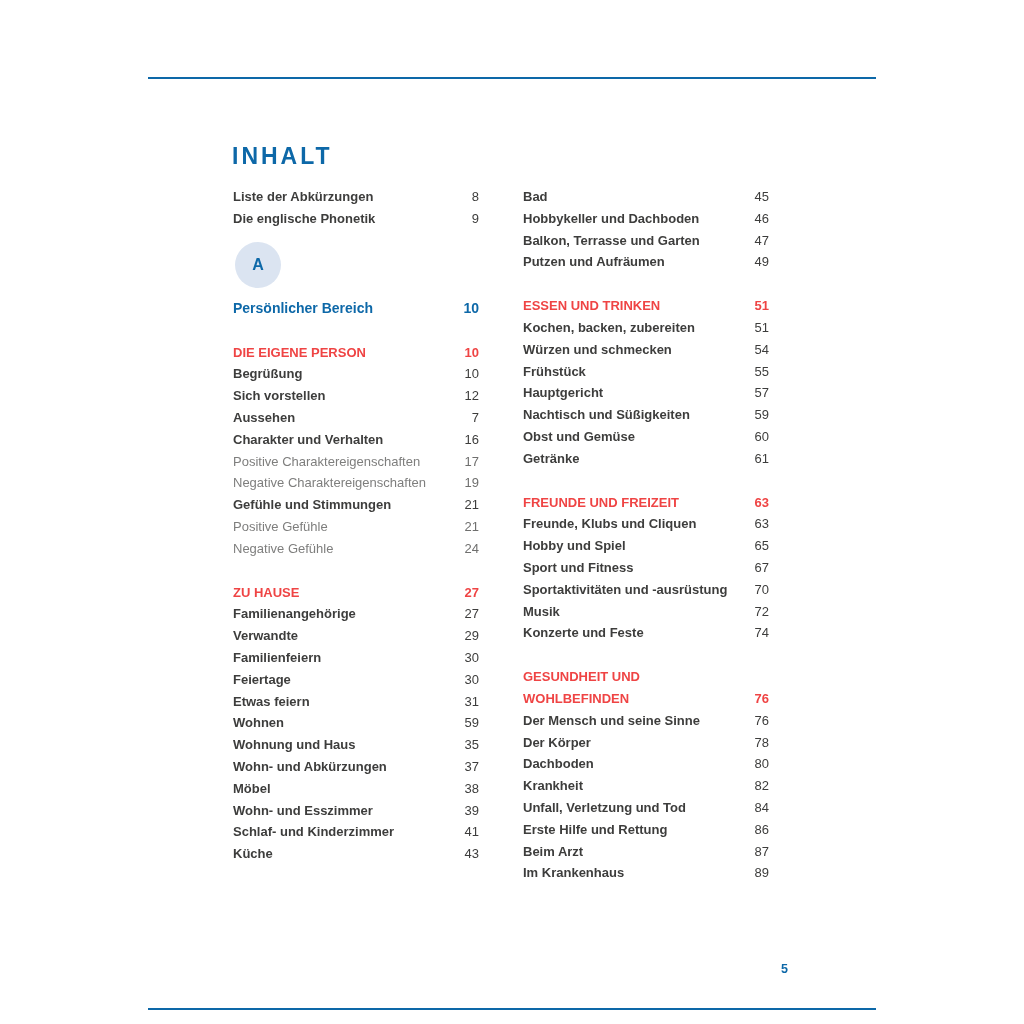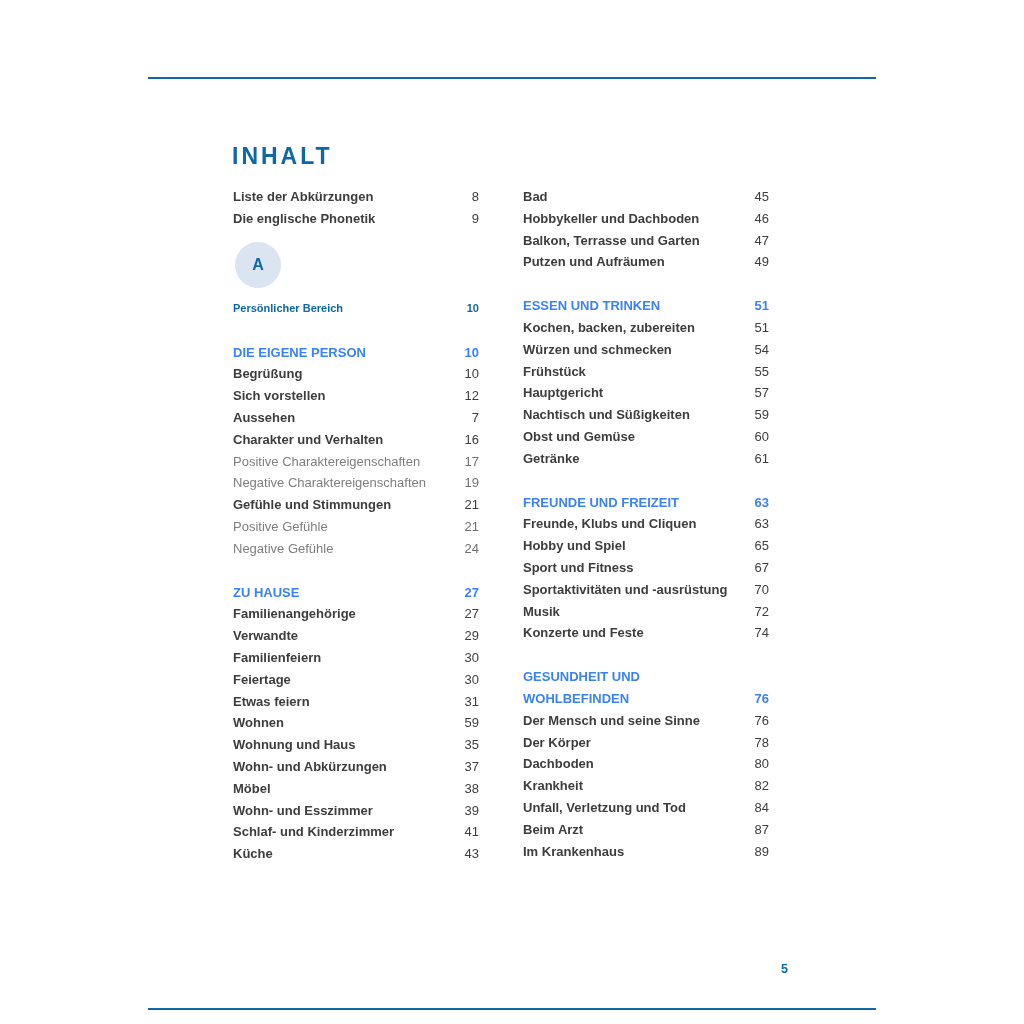--- a/index.html
+++ b/index.html
@@ -24,23 +24,23 @@
   .row {
     height: 21.8px; line-height: 21.8px;
     display: flex; justify-content: space-between; align-items: baseline;
     font-size: 13px;
   }
   .row .label { white-space: nowrap; }
   .pagenum { color: #3d3d3c; font-weight: normal; }
   .row.item .label { color: #3d3d3c; font-weight: bold; }
   .row.sub .label { color: #7e7e7d; font-weight: normal; }
   .row.sub .pagenum { color: #6f6f6e; }
-  .row.heading .label, .row.heading .pagenum { color: #3b82f6; font-weight: bold; }
+  .row.heading .label, .row.heading .pagenum { color: #ef4444; font-weight: bold; }
   .row.part { height: 24px; line-height: 24px; }
-  .row.part .label, .row.part .pagenum { color: #0d68a8; font-weight: bold; font-size: 11px; }
+  .row.part .label, .row.part .pagenum { color: #0d68a8; font-weight: bold; font-size: 14px; }
   .row.gap { margin-top: 22px; }
   .badge {
     width: 46px; height: 46px; border-radius: 50%;
     background: #dbe4f1; margin: 12px 0 8px 2px;
     display: flex; align-items: center; justify-content: center;
   }
   .badge span { color: #0d68a8; font-weight: bold; font-size: 16px; }
   .folio {
     position: absolute; left: 781px; top: 962px;
     color: #0d68a8; font-weight: bold; font-size: 12.5px;
@@ -261,20 +261,24 @@
       </div>
       <div class="row item">
         <span class="label">Krankheit</span>
         <span class="pagenum">82</span>
       </div>
       <div class="row item">
         <span class="label">Unfall, Verletzung und Tod</span>
         <span class="pagenum">84</span>
       </div>
       <div class="row item">
+        <span class="label">Erste Hilfe und Rettung</span>
+        <span class="pagenum">86</span>
+      </div>
+      <div class="row item">
         <span class="label">Beim Arzt</span>
         <span class="pagenum">87</span>
       </div>
       <div class="row item">
         <span class="label">Im Krankenhaus</span>
         <span class="pagenum">89</span>
       </div>
     </div>
 </div>
 

